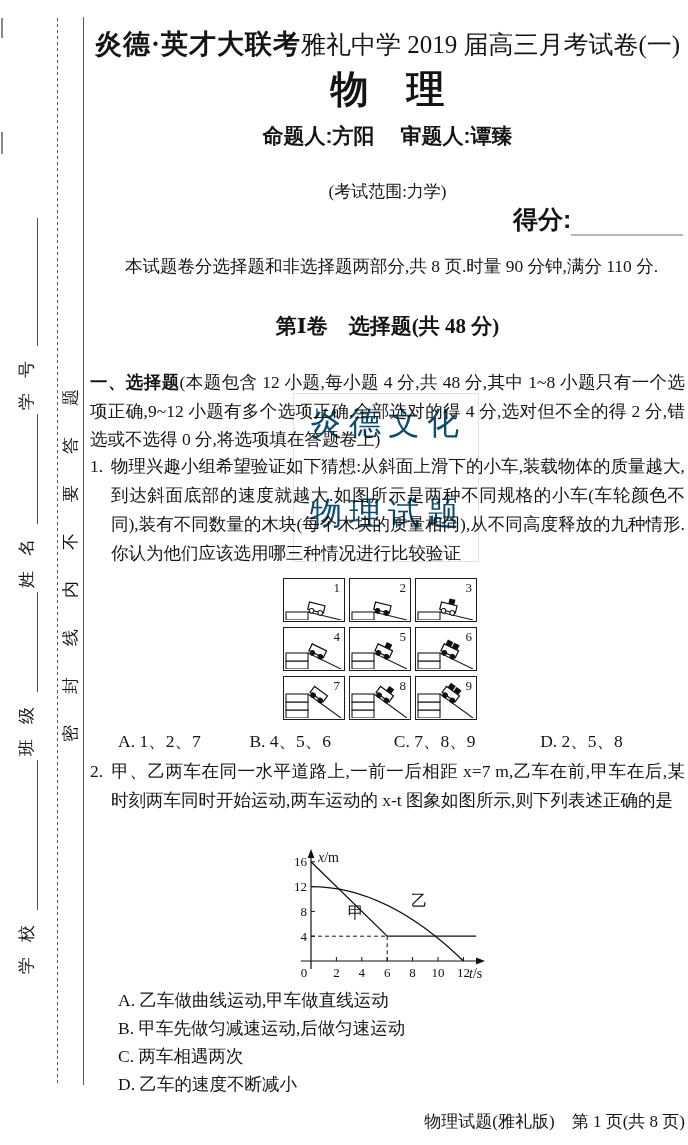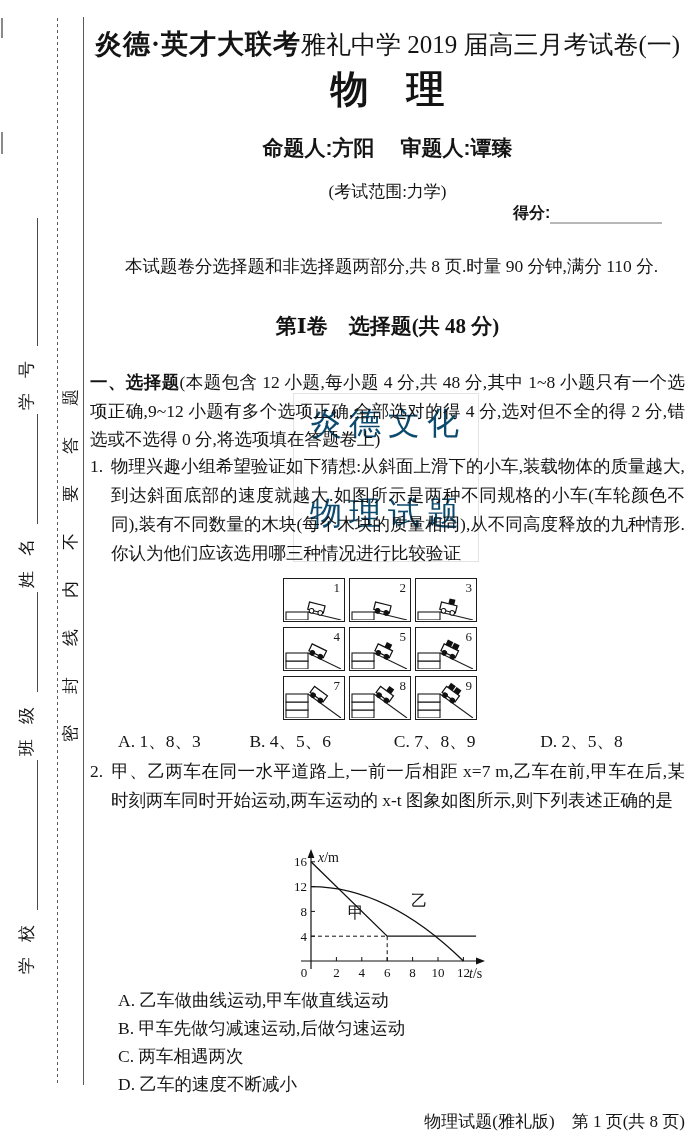--- a/index.html
+++ b/index.html
@@ -32,26 +32,26 @@
   .wm-box{position:absolute;left:293px;top:393px;width:184px;height:167px;
     border:1px solid #e3e3e3;z-index:0;}
   .wm-text{position:absolute;z-index:0;color:#0c4a6e;font-size:32px;
     letter-spacing:7px;font-weight:normal;white-space:nowrap;}
   
   .content{position:absolute;left:90px;top:0;width:595px;height:816px;z-index:2;}
   .center{text-align:center;width:100%;}
   .title1{top:26px;font-size:25px;white-space:nowrap;}
   .title1 .brand{font-weight:bold;font-size:27px;letter-spacing:1px;}
   .subject{top:64px;font-size:38px;font-weight:bold;}
-  .authors{top:134px;font-size:21px;font-weight:bold;
+  .authors{top:122px;font-size:21px;font-weight:bold;
     font-family:"Liberation Sans","DejaVu Sans",sans-serif;}
   .authors .gap{display:inline-block;width:26px;}
   .scope{top:180px;font-size:17px;}
   .score-row{top:203px;left:423px;white-space:nowrap;}
-  .score-label{font-size:16px;font-weight:bold;
+  .score-label{font-size:25px;font-weight:bold;
     font-family:"Liberation Sans","DejaVu Sans",sans-serif;}
   .score-line{display:inline-block;width:112px;height:18px;
     border-bottom:2px solid #b7b7b7;vertical-align:bottom;}
   .intro{top:252px;width:595px;font-size:17.5px;line-height:29px;text-indent:2em;}
   .sec1{top:312px;font-size:21px;font-weight:bold;}
   .instructions{top:368px;width:595px;font-size:17.5px;line-height:28.6px;text-align:justify;}
   .instructions .lead{font-weight:bold;
     font-family:"Liberation Sans","DejaVu Sans",sans-serif;}
   .question{width:595px;font-size:17.5px;line-height:29px;
     padding-left:21px;text-indent:-21px;text-align:justify;box-sizing:border-box;}
@@ -116,21 +116,21 @@
 
   <div class="abs instructions">
     <span class="lead">一、选择题</span><span>(本题包含 12 小题,每小题 4 分,共 48 分,其中 1~8 小题只有一个选项正确,9~12 小题有多个选项正确,全部选对的得 4 分,选对但不全的得 2 分,错选或不选得 0 分,将选项填在答题卷上)</span>
   </div>
 
   <div class="abs question q1">
     <span class="qnum">1.</span><span>物理兴趣小组希望验证如下猜想:从斜面上滑下的小车,装载物体的质量越大,到达斜面底部的速度就越大.如图所示是两种不同规格的小车(车轮颜色不同),装有不同数量的木块(每个木块的质量相同),从不同高度释放的九种情形.你认为他们应该选用哪三种情况进行比较验证</span>
   </div>
 
   <div class="abs q1-options">
-    <span class="opt-a">A. 1、8、3</span>
+    <span class="opt-a">A. 1、2、7</span>
     <span class="opt-b">B. 4、5、6</span>
     <span class="opt-c">C. 7、8、9</span>
     <span class="opt-d">D. 2、5、8</span>
   </div>
 
   <div class="abs question q2">
     <span class="qnum">2.</span><span>甲、乙两车在同一水平道路上,一前一后相距 x=7 m,乙车在前,甲车在后,某时刻两车同时开始运动,两车运动的 x-t 图象如图所示,则下列表述正确的是</span>
   </div>
 
   <div class="abs q2-options">

